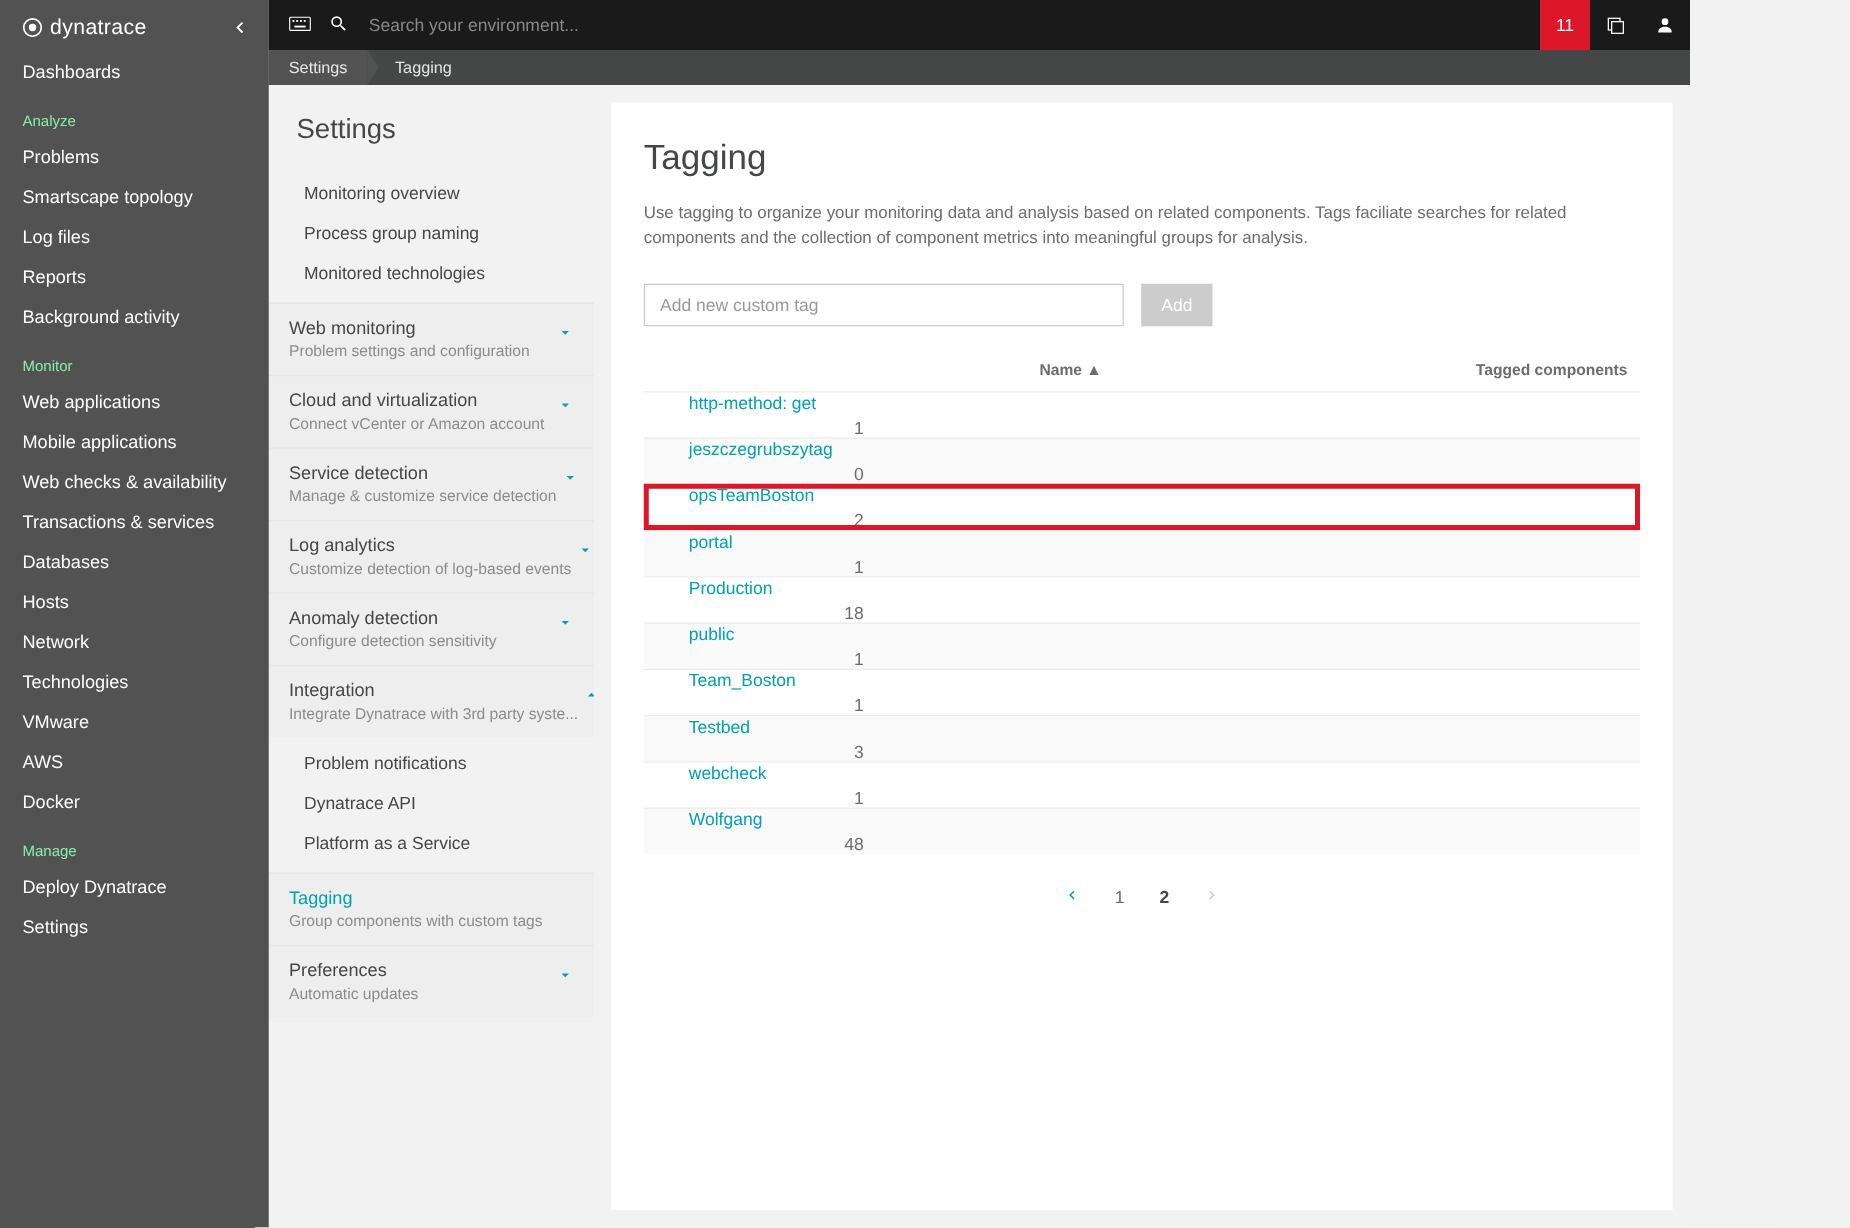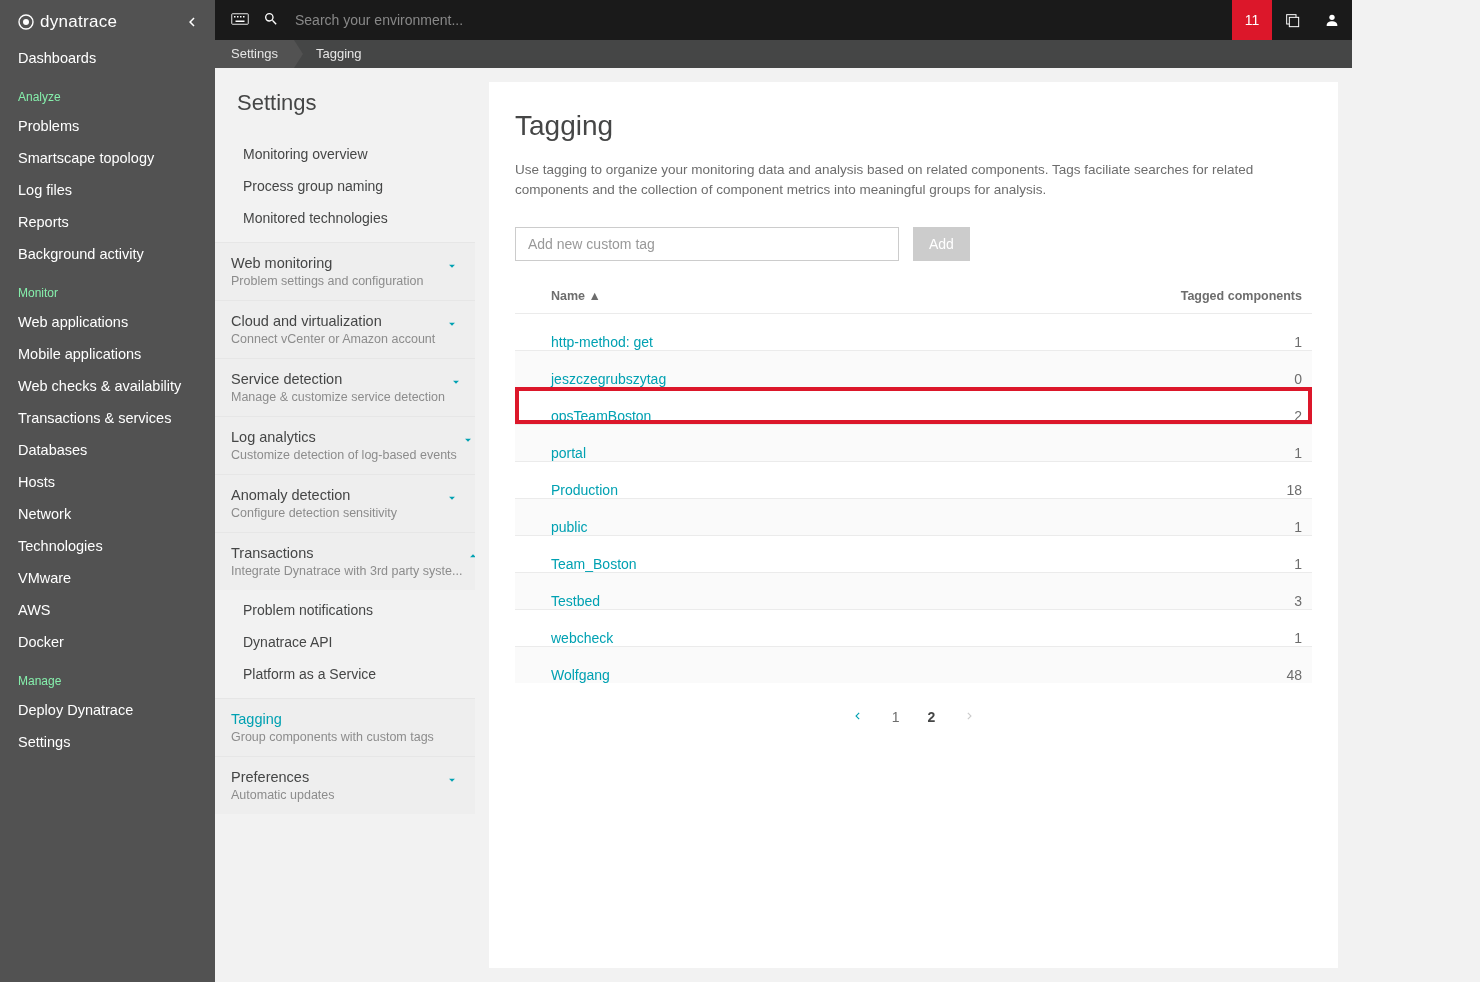--- a/index.html
+++ b/index.html
@@ -52,23 +52,23 @@
 .page-title{font-size:28px;font-weight:300;color:#454646;margin:4px 0 18px 0;}
 .page-desc{font-size:13.5px;color:#6d6d6d;line-height:1.5;margin-bottom:26px;}
 .add-row{display:flex;gap:14px;align-items:center;margin-bottom:22px;}
 .tag-input{width:384px;height:34px;border:1px solid #ccc;padding:0 12px;font-size:14px;outline:none;}
 .tag-input::placeholder{color:#999;}
 .add-btn{height:34px;padding:0 16px;background:#cccccc;color:#fff;border:none;font-size:14px;cursor:pointer;}
 
 
 .tag-table{width:100%;}
 .th-row{display:flex;padding:6px 0 10px 36px;font-size:12.5px;color:#6d6d6d;font-weight:600;}
-.th-name{flex:1;}
+.th-name{flex:1;text-align:center;}
 .th-count{width:150px;text-align:right;padding-right:10px;}
-.tag-row{display:flex;align-items:flex-end;height:37px;padding-left:36px;border-top:1px solid #ebebeb;}
+.tag-row{display:flex;align-items:flex-start;height:37px;padding-left:36px;border-top:1px solid #ebebeb;flex-direction:column;}
 .tag-row:nth-child(even){background:#fafafa;}
 .tag-row.highlight{outline:4px solid #dc172a;outline-offset:-4px;position:relative;z-index:2;}
 .tag-name{flex:1;color:#00a1b2;font-size:14px;cursor:pointer;}
 .tag-count{width:150px;text-align:right;padding-right:10px;color:#6d6d6d;font-size:14px;}
 .pager{display:flex;align-items:center;justify-content:center;gap:28px;margin-top:26px;color:#6d6d6d;font-size:14px;}
 .pager .pg{cursor:pointer;}
 .pager .pg.active{color:#454646;font-weight:600;}
 .pager-icon{color:#00a1b2;cursor:pointer;}
 .pager-icon.disabled{color:#ccc;}
 </style>
@@ -212,21 +212,21 @@
           <div class="txt">
               <div class="set-head">Anomaly detection</div>
               <div class="set-sub">Configure detection sensitivity</div>
             </div>
           <span class="chev"><svg width="14" height="14" viewBox="0 0 24 24" fill="#00a1b2">
                 <path d="M7 10l5 5 5-5z"></path>
               </svg></span>
         </div>
         <div class="set-section">
           <div class="txt">
-              <div class="set-head">Transactions</div>
+              <div class="set-head">Integration</div>
               <div class="set-sub">Integrate Dynatrace with 3rd party syste...</div>
             </div>
           <span class="chev"><svg width="14" height="14" viewBox="0 0 24 24" fill="#00a1b2">
                 <path d="M7 14l5-5 5 5z"></path>
               </svg></span>
         </div>
         <div class="sub-items">
           <div class="sub-item">Problem notifications</div>
           <div class="sub-item">Dynatrace API</div>
           <div class="sub-item">Platform as a Service</div>

